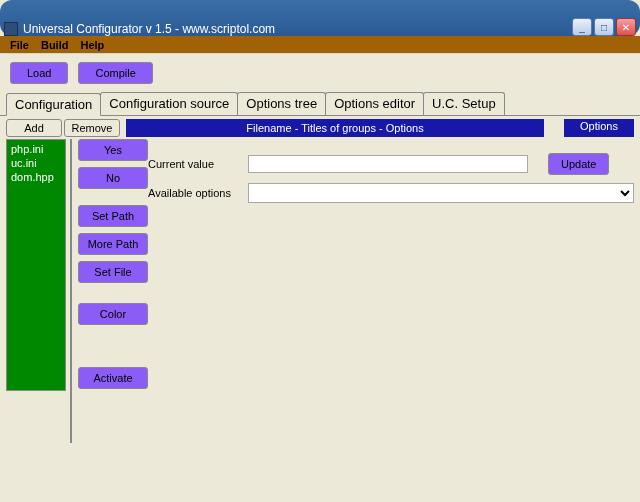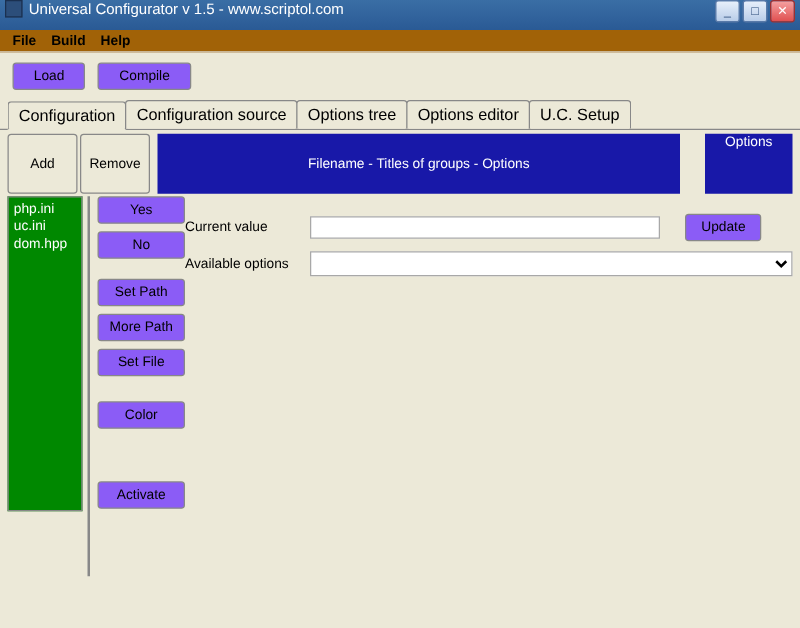--- a/index.html
+++ b/index.html
@@ -6,27 +6,28 @@
   body {
     margin: 0;
     font-family: Tahoma, Arial, sans-serif;
     font-size: 11px;
     background: #ece9d8;
     width: 640px;
     height: 502px;
     overflow: hidden;
   }
   .titlebar {
-    height: 24px;
+    height: 36px;
     background: linear-gradient(to bottom, #3a6ea5, #2a5a95);
     color: #fff;
     display: flex;
-    align-items: flex-start;
+    align-items: flex-end;
     padding: 0 4px;
     font-size: 12px;
+    border-radius: 12px;
   }
   .titlebar .app-icon {
     width: 14px; height: 14px;
     background: #2c4e7a;
     border: 1px solid #1a3050;
     margin-right: 5px;
   }
   .titlebar .title-text { flex: 1; }
   .titlebar .win-btns { display: flex; gap: 2px; }
   .titlebar .win-btn {
@@ -110,21 +111,21 @@
     cursor: default;
     text-align: center;
     width: 56px;
   }
   .header-bar {
     flex: 1;
     background: #1818a8;
     color: #fff;
     text-align: center;
     font-size: 11px;
-    padding: 18px 0;
+    padding: 3px 0;
     margin-left: 4px;
   }
   .options-header {
     width: 70px;
     background: #1818a8;
     color: #fff;
     text-align: center;
     font-size: 11px;
     padding: 1px 0;
     margin-left: 18px;

